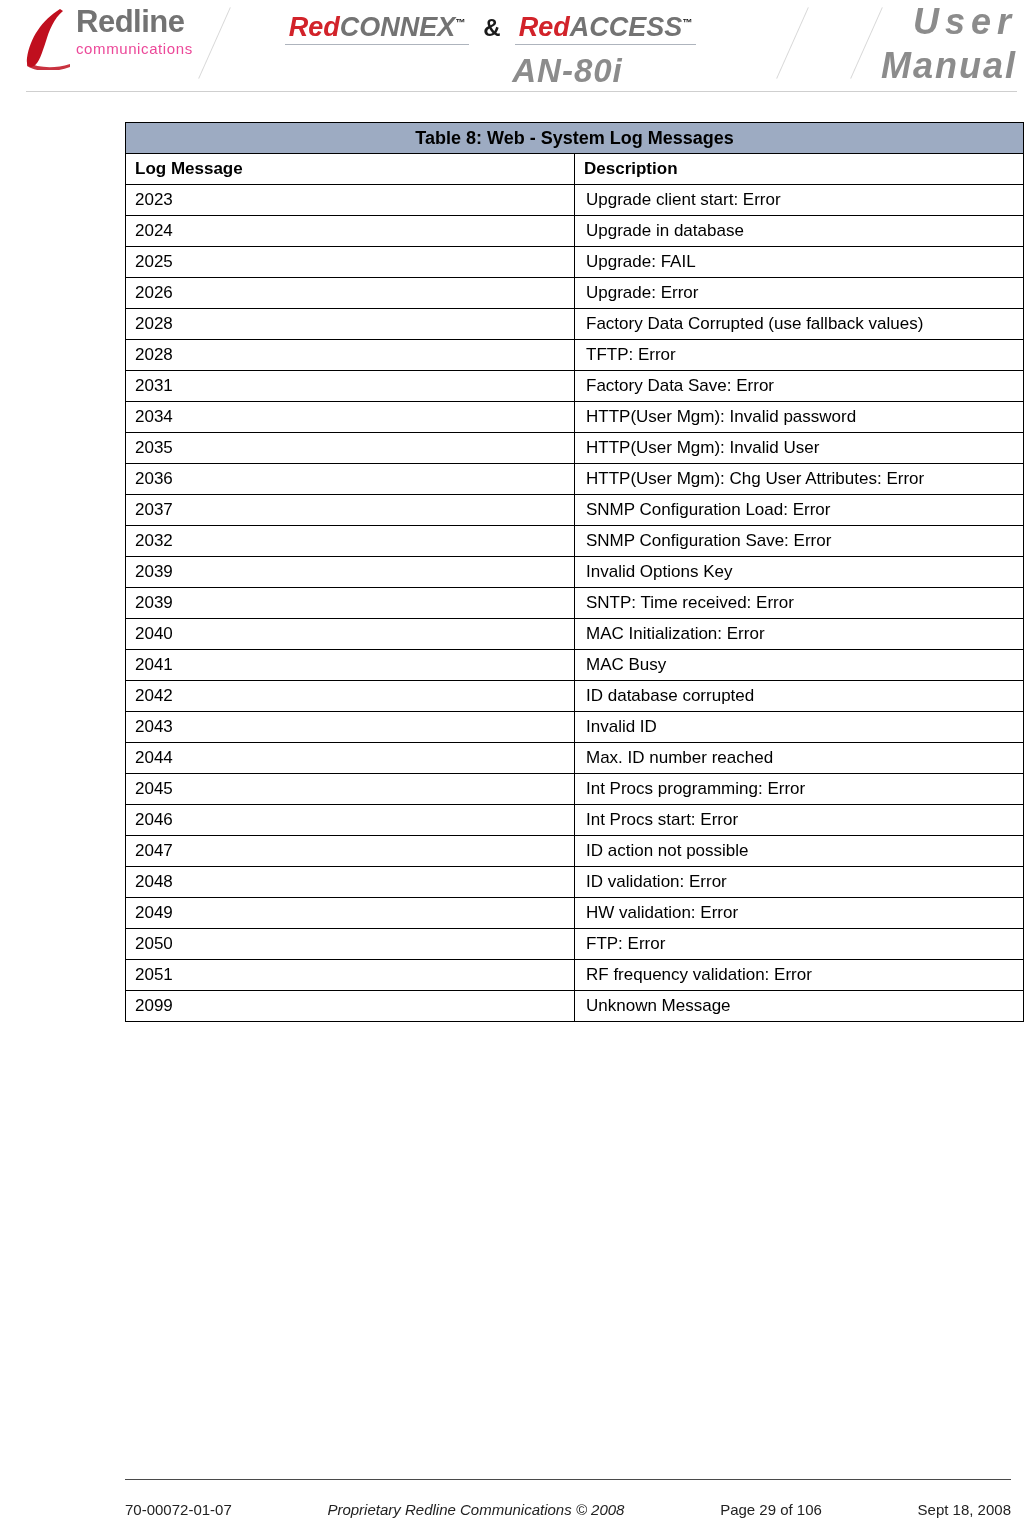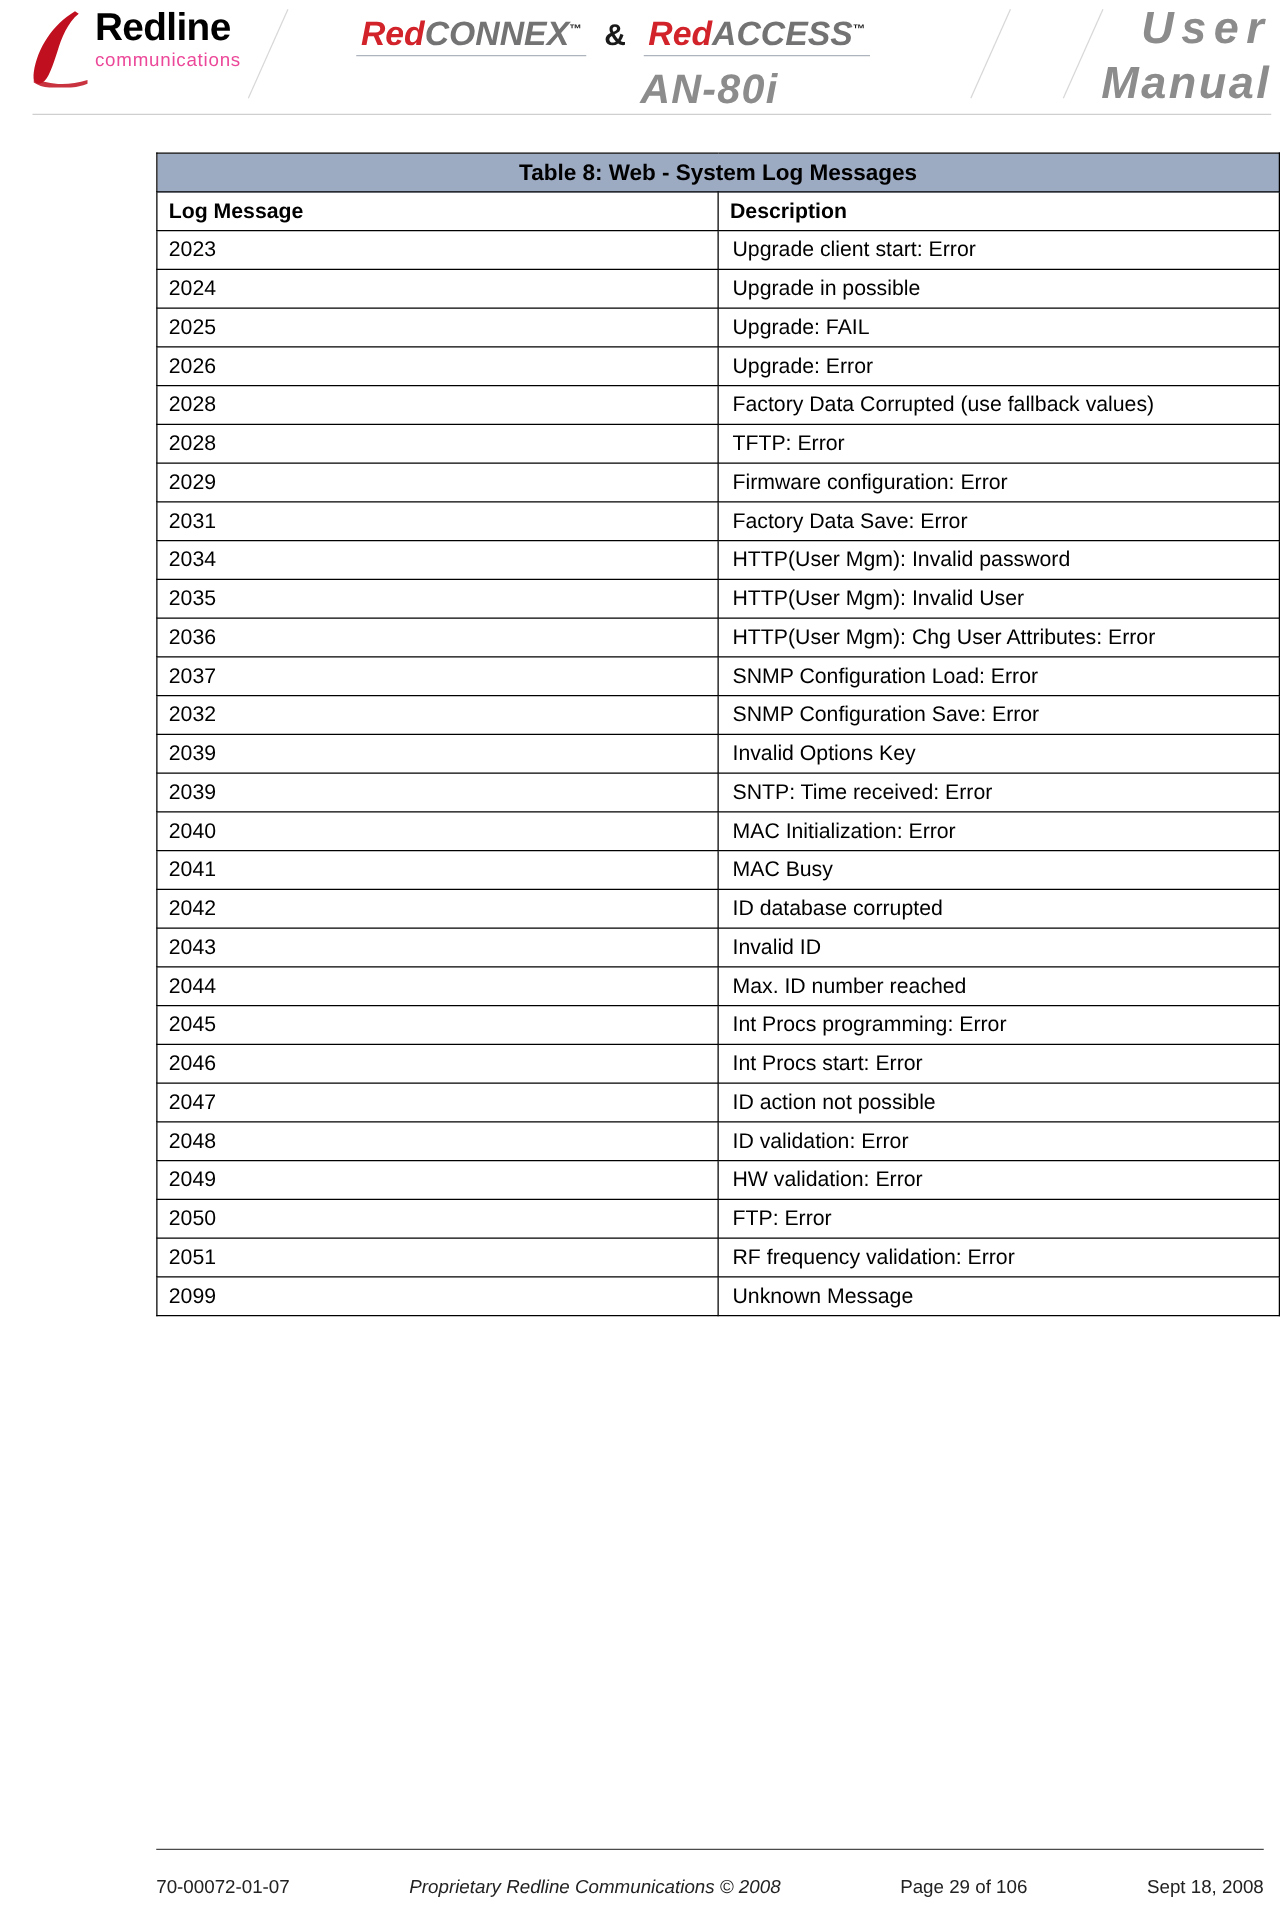--- a/index.html
+++ b/index.html
@@ -17,21 +17,21 @@
   .header-rule { position:absolute; top:91px; left:26px; right:8px; height:1px; background:#cfcfcf; }
 
   .decor-line { position:absolute; width:1px; height:78px; background:#d8d8d8; }
   .decor-1 { left:792px; top:4px; transform:rotate(24deg); }
   .decor-2 { left:866px; top:4px; transform:rotate(24deg); }
   .decor-3 { left:214px; top:4px; transform:rotate(24deg); }
 
   .logo { position:absolute; left:24px; top:6px; display:flex; align-items:flex-start; }
   .logo svg { display:block; margin-top:2px; }
   .logo-text { display:flex; flex-direction:column; margin-left:2px; }
-  .logo-name { font-size:31px; font-weight:bold; color:#000000; line-height:1.05; letter-spacing:-0.5px; }
+  .logo-name { font-size:31px; font-weight:bold; color:#737373; line-height:1.05; letter-spacing:-0.5px; }
   .logo-sub { font-size:15px; color:#ec4899; letter-spacing:0.6px; margin-top:1px; }
 
   .brand-line {
     position:absolute; top:12px; left:0; width:100%; text-align:center;
     font-size:27px; font-weight:bold; font-style:italic; color:#1a1a1a;
     transform:translateX(-22px);
   }
   .brand { border-bottom:1px solid #aeb4bd; padding:0 4px 2px 4px; }
   .brand .red { color:var(--brand-red, #d2232a); }
   .brand .blk { color:#737373; }
@@ -123,41 +123,37 @@
         <th class="col-desc">Description</th>
       </tr>
     </thead>
     <tbody id="log-rows">
         <tr>
           <td class="col-code">2023</td>
           <td class="col-desc">Upgrade client start: Error</td>
         </tr>
         <tr>
           <td class="col-code">2024</td>
-          <td class="col-desc">Upgrade in possible</td>
+          <td class="col-desc">Upgrade in database</td>
         </tr>
         <tr>
           <td class="col-code">2025</td>
           <td class="col-desc">Upgrade: FAIL</td>
         </tr>
         <tr>
           <td class="col-code">2026</td>
           <td class="col-desc">Upgrade: Error</td>
         </tr>
         <tr>
           <td class="col-code">2028</td>
           <td class="col-desc">Factory Data Corrupted (use fallback values)</td>
         </tr>
         <tr>
           <td class="col-code">2028</td>
           <td class="col-desc">TFTP: Error</td>
-        </tr>
-        <tr>
-          <td class="col-code">2029</td>
-          <td class="col-desc">Firmware configuration: Error</td>
         </tr>
         <tr>
           <td class="col-code">2031</td>
           <td class="col-desc">Factory Data Save: Error</td>
         </tr>
         <tr>
           <td class="col-code">2034</td>
           <td class="col-desc">HTTP(User Mgm): Invalid password</td>
         </tr>
         <tr>

